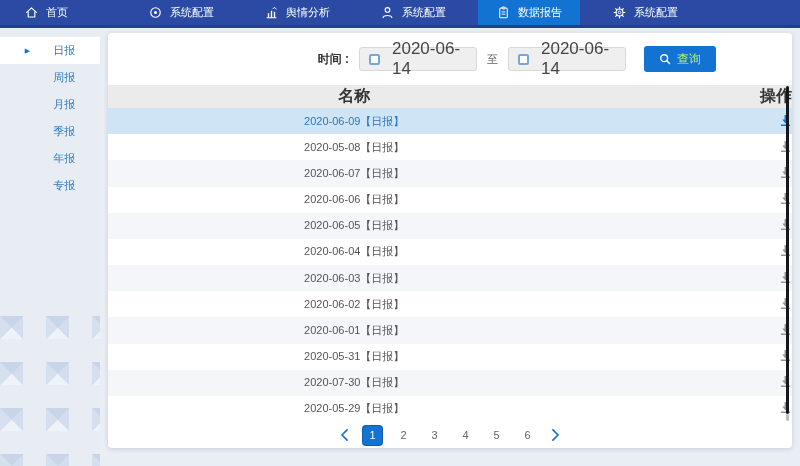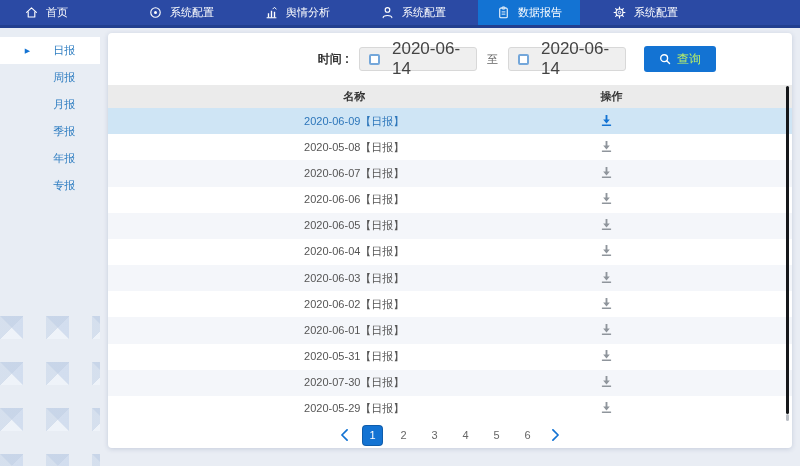--- a/index.html
+++ b/index.html
@@ -47,23 +47,23 @@
               font-size: 17px; color: #444; cursor: pointer; }
   .cal { width: 11px; height: 11px; border: 2px solid #74a7da; border-radius: 2px; background: #fff; flex: none; }
   .to-lbl { color: #666; font-size: 11px; }
   .query-btn { height: 26px; padding: 0 15px; margin-left: 8px; background: #1373d3; color: #bef264;
                border: none; border-radius: 3px; display: inline-flex; align-items: center; gap: 6px;
                font-size: 12px; cursor: pointer; font-family: "Liberation Sans", sans-serif; }
 
   
   .table-wrap { flex: 1; display: flex; flex-direction: column; position: relative; }
   .thead { height: 23px; background: #ebebeb; display: flex; align-items: center;
-           font-size: 11px; font-weight: bold; color: #333; flex: none; }
+           font-size: 16px; font-weight: bold; color: #333; flex: none; }
   .cell-name { width: 72%; text-align: center; }
-  .cell-ops  { width: 28%; text-align: left; }
+  .cell-ops  { width: 28%; text-align: right; }
   .tbody { flex: 1; display: flex; flex-direction: column; }
   .t-row { flex: 1; display: flex; align-items: center; font-size: 11px; color: #555; cursor: pointer; }
   .t-row:nth-child(odd) { background: #f4f6fa; }
   .t-row.highlighted { background: #cfe5f5; color: #2d76ba; }
   .dl { color: #8f959c; display: inline-flex; cursor: pointer; }
   .t-row.highlighted .dl { color: #1373d3; }
   .dl svg { width: 13px; height: 13px; }
 
   .scrollbar { position: absolute; top: 1px; bottom: 8px; right: 3px; width: 3px;
                background: #15171a; border-radius: 2px; cursor: pointer; }

